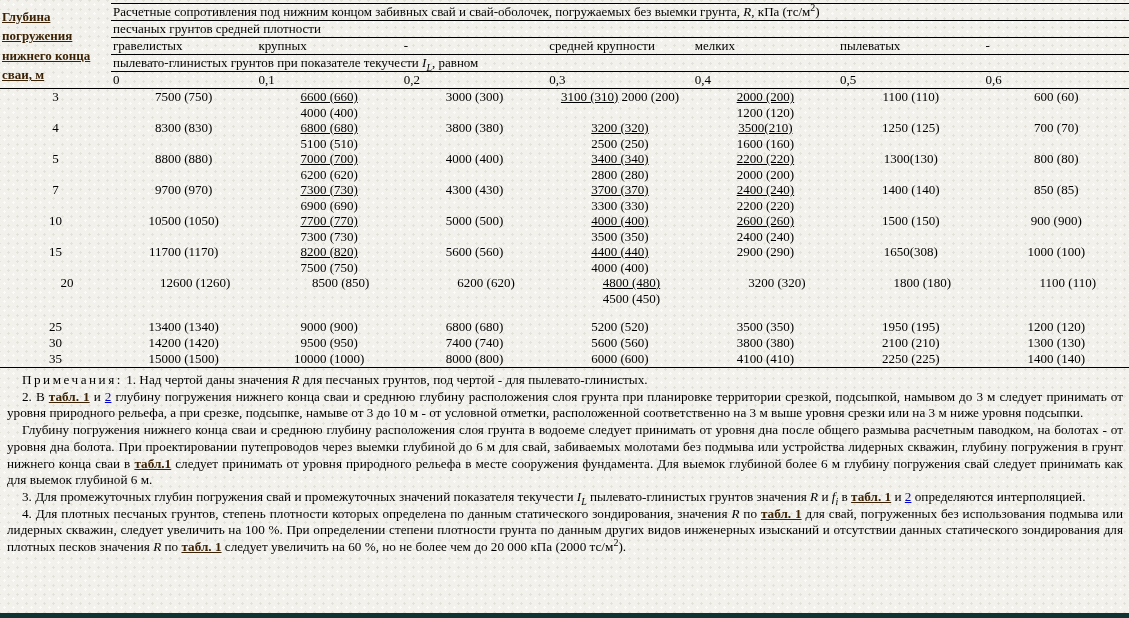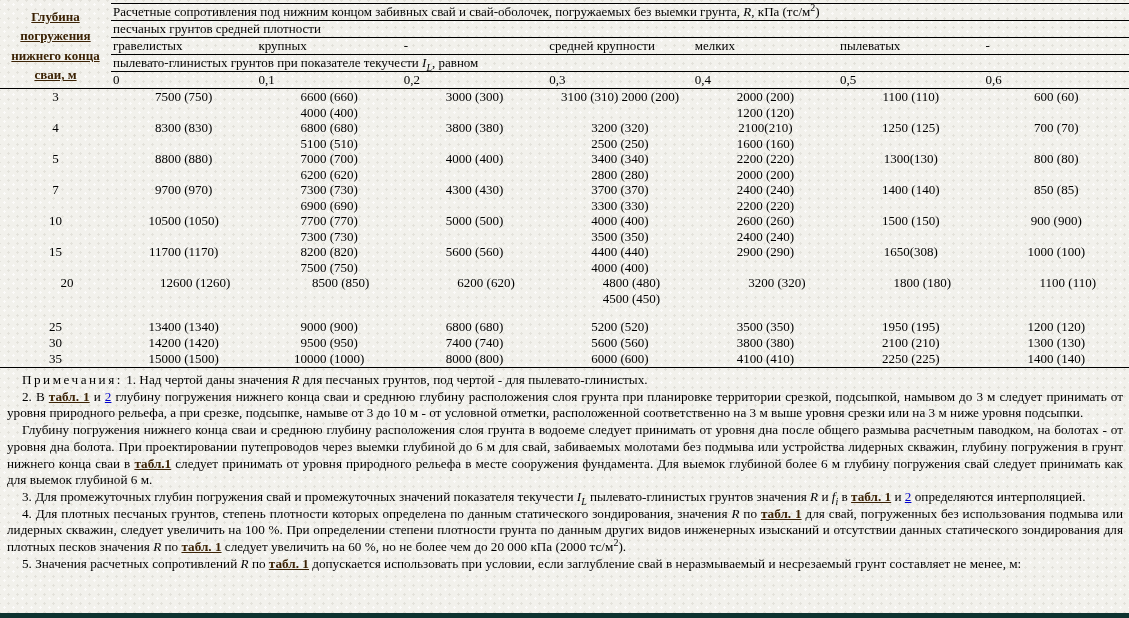--- a/index.html
+++ b/index.html
@@ -10,27 +10,27 @@
   .page{
     position:relative;width:1129px;height:618px;overflow:hidden;
     background-color:#f2f1ec;
     background-image:radial-gradient(rgba(255,255,255,.75) 1px, transparent 1.2px),
                      radial-gradient(rgba(215,213,205,.55) 1px, transparent 1.2px);
     background-size:9px 9px,9px 9px;background-position:0 0,4px 5px;
     padding-top:3px;box-sizing:border-box;
   }
   table.res{width:1129px;border-collapse:collapse;table-layout:fixed;border-bottom:1px solid #000;}
   table.res td{padding:0 2px;}
-  .rowhead{width:109px;text-align:center;vertical-align:middle;border-bottom:1px solid #000;}
+  .rowhead{width:109px;vertical-align:middle;border-bottom:1px solid #000;}
   .rowhead-link{font-weight:bold;text-decoration:underline;color:#3b2204;font-size:13px;line-height:1.5;}
   td.h{text-align:left;font-size:13px;border-bottom:1px solid #000;padding:1px 2px 2px;}
   td.title{border-top:1px solid #000;padding:3px 2px 3px;}
   td.depth{text-align:center;vertical-align:top;font-size:13px;padding-top:2px;}
   td.val{text-align:center;vertical-align:top;font-size:13px;line-height:15.5px;padding:2px 2px 1px;}
-  .over{}
+  .over{text-decoration:underline;}
   tr.gap-row td{padding-bottom:13px;padding-left:25px;}
   .notes{padding:4px 6px 0 7px;font-size:13.2px;line-height:16.7px;}
   .note{text-indent:15px;margin:0;}
   .note.justify{text-align:justify;}
   .seg-ls{letter-spacing:2.5px;}
   .seg-i{font-style:italic;}
   .seg-d{color:#3b2204;font-weight:bold;text-decoration:underline;cursor:pointer;}
   .seg-b{color:#0000cc;text-decoration:underline;cursor:pointer;}
   .seg-sup{vertical-align:super;font-size:10px;line-height:0;}
   .seg-sub{vertical-align:sub;font-size:10px;line-height:0;font-style:italic;}
@@ -109,21 +109,21 @@
           <td class="val">
             <div><span class="over">6800 (680)</span></div>
             <div>5100 (510)</div>
           </td>
           <td class="val">3800 (380)</td>
           <td class="val">
             <div><span class="over">3200 (320)</span></div>
             <div>2500 (250)</div>
           </td>
           <td class="val">
-            <div><span class="over">2100(210)</span></div>
+            <div><span class="over">3500(210)</span></div>
             <div>1600 (160)</div>
           </td>
           <td class="val">1250 (125)</td>
           <td class="val">700 (70)</td>
         </tr>
         <tr>
           <td class="depth">5</td>
           <td class="val">8800 (880)</td>
           <td class="val">
             <div><span class="over">7000 (700)</span></div>
@@ -240,17 +240,16 @@
         </tr>
       </tbody>
   </table>
 
   <div class="notes">
       <div class="note"><span class="seg-ls">Примечания:</span><span> 1. Над чертой даны значения </span><span class="seg-i">R</span><span> для песчаных грунтов, под чертой - для пылевато-глинистых.</span></div>
       <div class="note justify"><span>2. В </span><span class="seg-d">табл. 1</span><span> и </span><span class="seg-b">2</span><span> глубину погружения нижнего конца сваи и среднюю глубину расположения слоя грунта при планировке территории срезкой, подсыпкой, намывом до 3 м следует принимать от уровня природного рельефа, а при срезке, подсыпке, намыве от 3 до 10 м - от условной отметки, расположенной соответственно на 3 м выше уровня срезки или на 3 м ниже уровня подсыпки.</span></div>
       <div class="note justify"><span>Глубину погружения нижнего конца сваи и среднюю глубину расположения слоя грунта в водоеме следует принимать от уровня дна после общего размыва расчетным паводком, на болотах - от уровня дна болота. При проектировании путепроводов через выемки глубиной до 6 м для свай, забиваемых молотами без подмыва или устройства лидерных скважин, глубину погружения в грунт нижнего конца сваи в </span><span class="seg-d">табл.1</span><span> следует принимать от уровня природного рельефа в месте сооружения фундамента. Для выемок глубиной более 6 м глубину погружения свай следует принимать как для выемок глубиной 6 м.</span></div>
       <div class="note"><span>3. Для промежуточных глубин погружения свай и промежуточных значений показателя текучести </span><span class="seg-i">I</span><span class="seg-sub">L</span><span> пылевато-глинистых грунтов значения </span><span class="seg-i">R</span><span> и </span><span class="seg-i">f</span><span class="seg-sub">i</span><span> в </span><span class="seg-d">табл. 1</span><span> и </span><span class="seg-b">2</span><span> определяются интерполяцией.</span></div>
       <div class="note justify"><span>4. Для плотных песчаных грунтов, степень плотности которых определена по данным статического зондирования, значения </span><span class="seg-i">R</span><span> по </span><span class="seg-d">табл. 1</span><span> для свай, погруженных без использования подмыва или лидерных скважин, следует увеличить на 100 %. При определении степени плотности грунта по данным других видов инженерных изысканий и отсутствии данных статического зондирования для плотных песков значения </span><span class="seg-i">R</span><span> по </span><span class="seg-d">табл. 1</span><span> следует увеличить на 60 %, но не более чем до 20 000 кПа (2000 тс/м</span><span class="seg-sup">2</span><span>).</span></div>
-      <div class="note"><span>5. Значения расчетных сопротивлений </span><span class="seg-i">R</span><span> по </span><span class="seg-d">табл. 1</span><span> допускается использовать при условии, если заглубление свай в неразмываемый и несрезаемый грунт составляет не менее, м:</span></div>
     </div>
 
   <div class="bottom-bar"></div>
 </div>
 
 </body></html>

